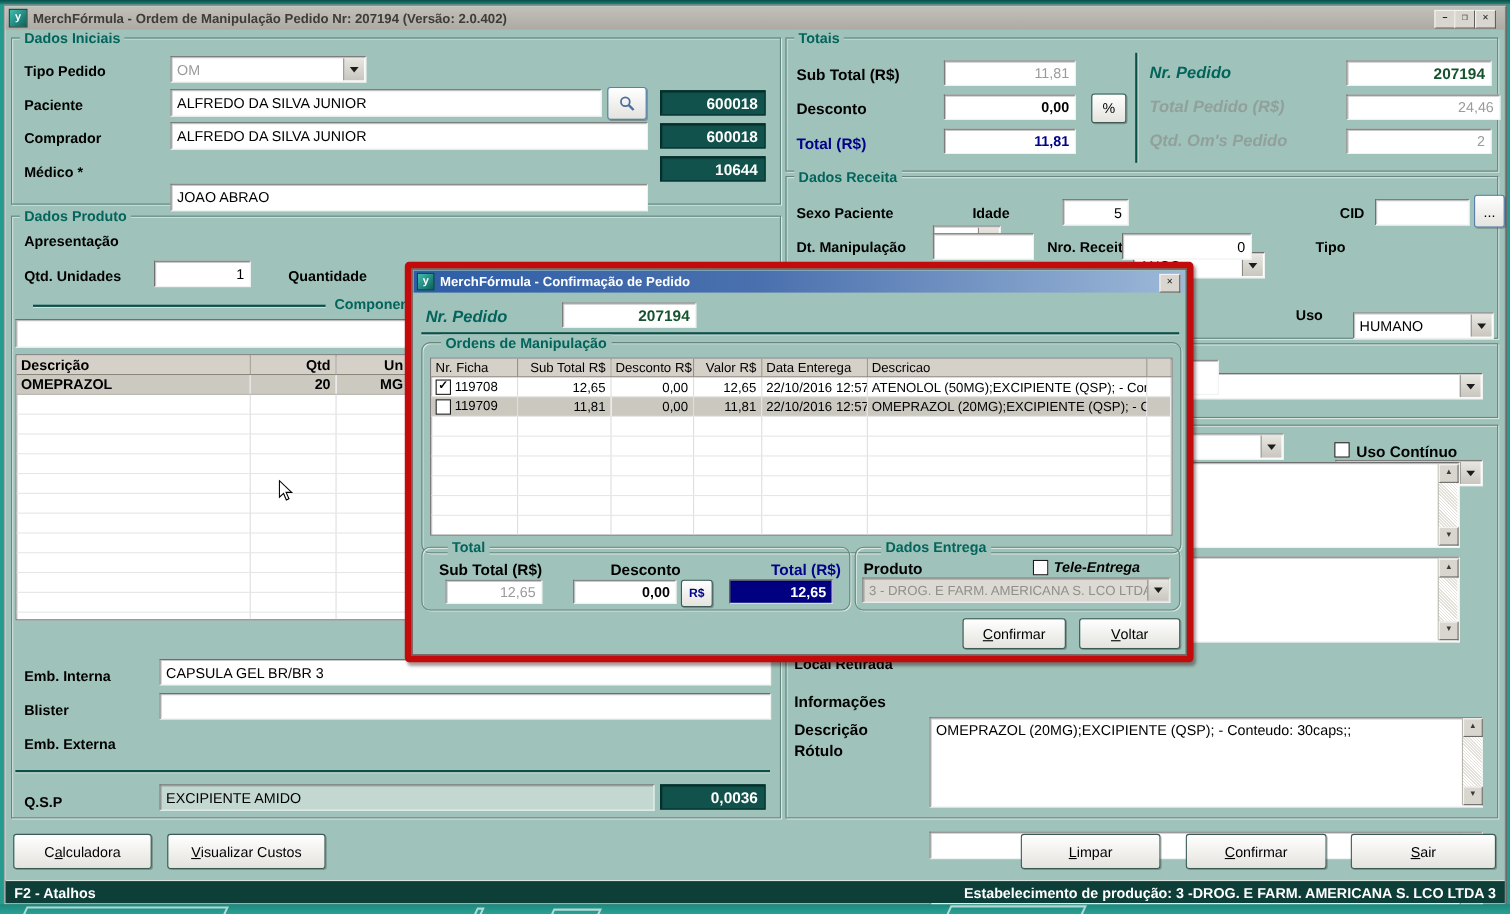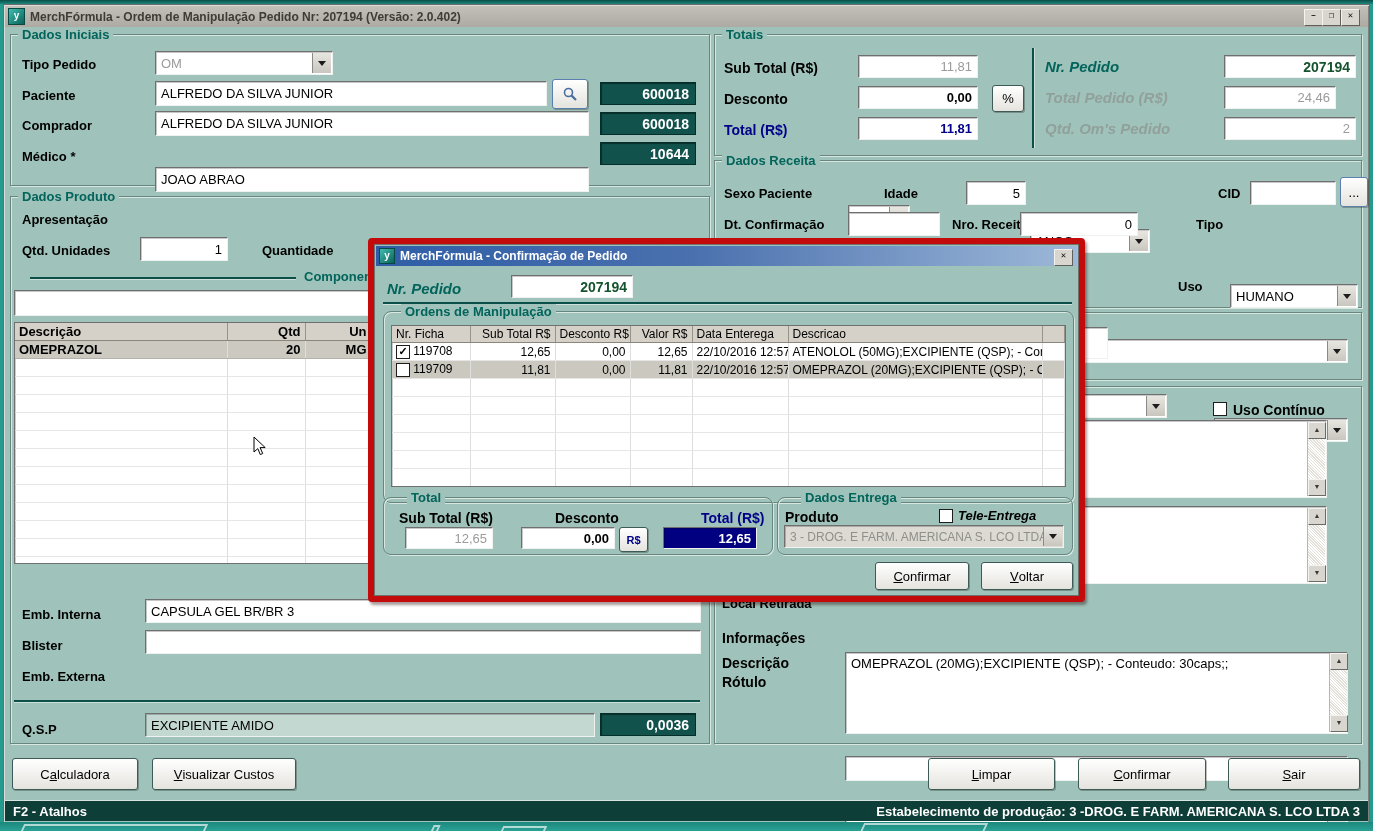--- a/index.html
+++ b/index.html
@@ -103,41 +103,41 @@
   <div class="abs fld right dis" style="left:858px;top:55px;width:120px;height:23px;">11,81</div>
   <div class="abs lbl" style="left:724px;top:91px;font-size:14px;">Desconto</div>
   <div class="abs fld right bold" style="left:858px;top:86px;width:120px;height:23px;">0,00</div>
   <div class="abs btn" style="left:992px;top:85px;width:30px;height:25px;">%</div>
   <div class="abs lbl navylbl" style="left:724px;top:122px;font-size:14px;">Total (R$)</div>
   <div class="abs fld right navy" style="left:858px;top:117px;width:120px;height:23px;">11,81</div>
   <div class="abs vline" style="left:1032px;top:48px;width:2px;height:100px;"></div>
   <div class="abs lbl ital teallbl" style="left:1045px;top:58px;font-size:15px;">Nr. Pedido</div>
   <div class="abs fld right teal" style="left:1224px;top:55px;width:132px;height:23px;font-size:14px;">207194</div>
   <div class="abs lbl ital graylbl" style="left:1045px;top:89px;font-size:15px;">Total Pedido (R$)</div>
-  <div class="abs fld right dis" style="left:1224px;top:86px;width:112px;height:23px;">24,46</div>
+  <div class="abs fld right dis" style="left:1224px;top:86px;width:140px;height:23px;">24,46</div>
   <div class="abs lbl ital graylbl" style="left:1045px;top:120px;font-size:15px;">Qtd. Om's Pedido</div>
   <div class="abs fld right dis" style="left:1224px;top:117px;width:132px;height:23px;">2</div>
 
   <div class="abs grp" style="left:714px;top:160px;width:646px;height:146px;"></div>
   <div class="abs legend" style="left:722px;top:153px;text-align:right;">Dados Receita</div>
   <div class="abs lbl" style="left:724px;top:186px;">Sexo Paciente</div>
   <div class="abs fld combo" style="left:848px;top:181px;width:62px;height:24px;">
       <span>M</span>
       <span class="cbtn"></span>
     </div>
   <div class="abs lbl" style="left:884px;top:186px;">Idade</div>
   <div class="abs fld right" style="left:966px;top:181px;width:60px;height:24px;">5</div>
   <div class="abs fld combo" style="left:1030px;top:181px;width:120px;height:24px;">
       <span>ANOS</span>
       <span class="cbtn"></span>
     </div>
   <div class="abs lbl" style="left:1218px;top:186px;">CID</div>
   <div class="abs fld" style="left:1250px;top:181px;width:86px;height:24px;"></div>
   <div class="abs btn" style="left:1340px;top:177px;width:26px;height:28px;border-color:#5a7fae;">...</div>
-  <div class="abs lbl" style="left:724px;top:217px;">Dt. Confirmação</div>
+  <div class="abs lbl" style="left:724px;top:217px;">Dt. Manipulação</div>
   <div class="abs fld" style="left:848px;top:212px;width:92px;height:24px;"></div>
   <div class="abs lbl" style="left:952px;top:217px;">Nro. Receita</div>
   <div class="abs fld right" style="left:1020px;top:212px;width:118px;height:24px;">0</div>
   <div class="abs lbl" style="left:1196px;top:217px;">Tipo</div>
   <div class="abs fld combo" style="left:1230px;top:212px;width:128px;height:24px;">
       <span>HUMANO</span>
       <span class="cbtn"></span>
     </div>
   <div class="abs fld combo" style="left:930px;top:243px;width:418px;height:24px;">
       <span></span>

